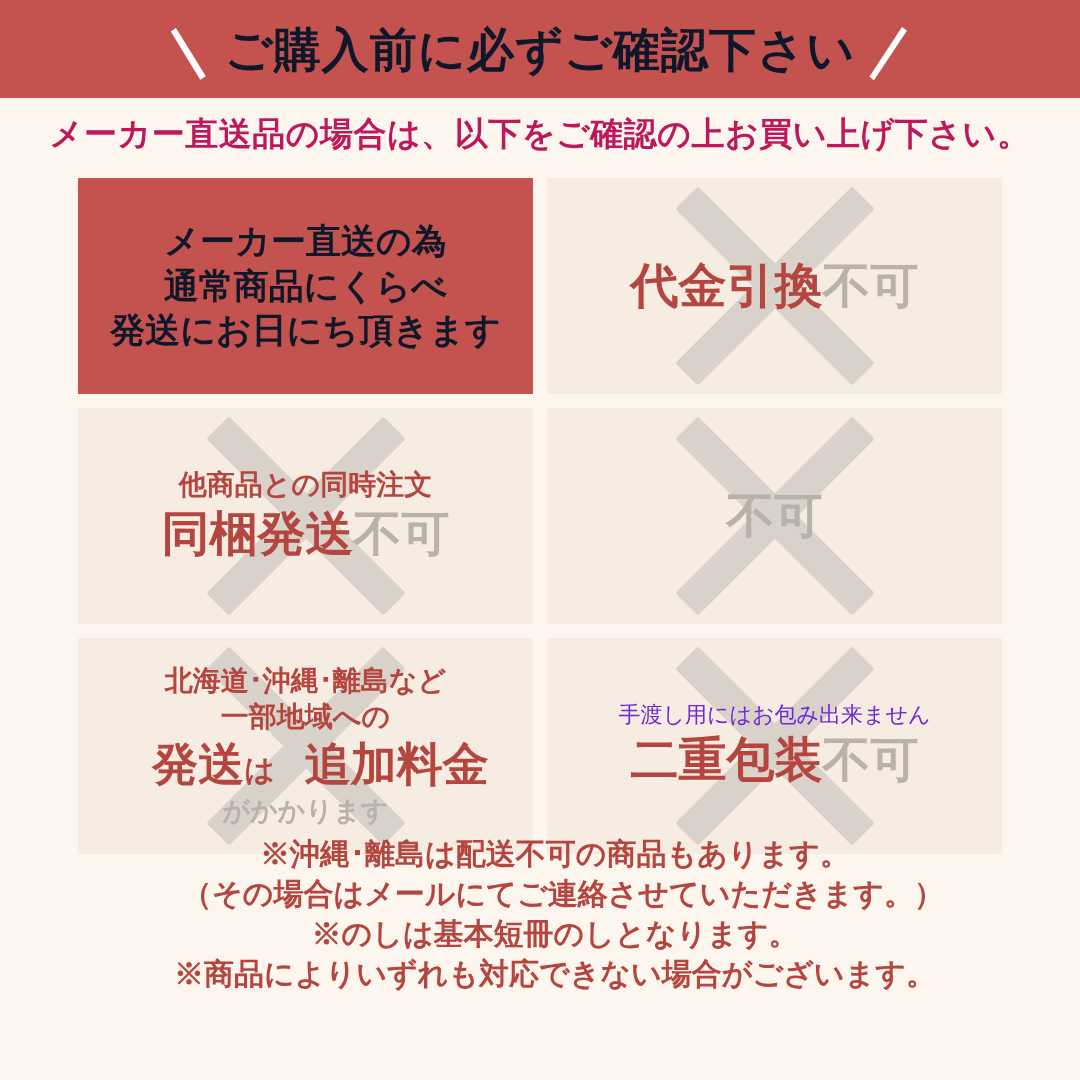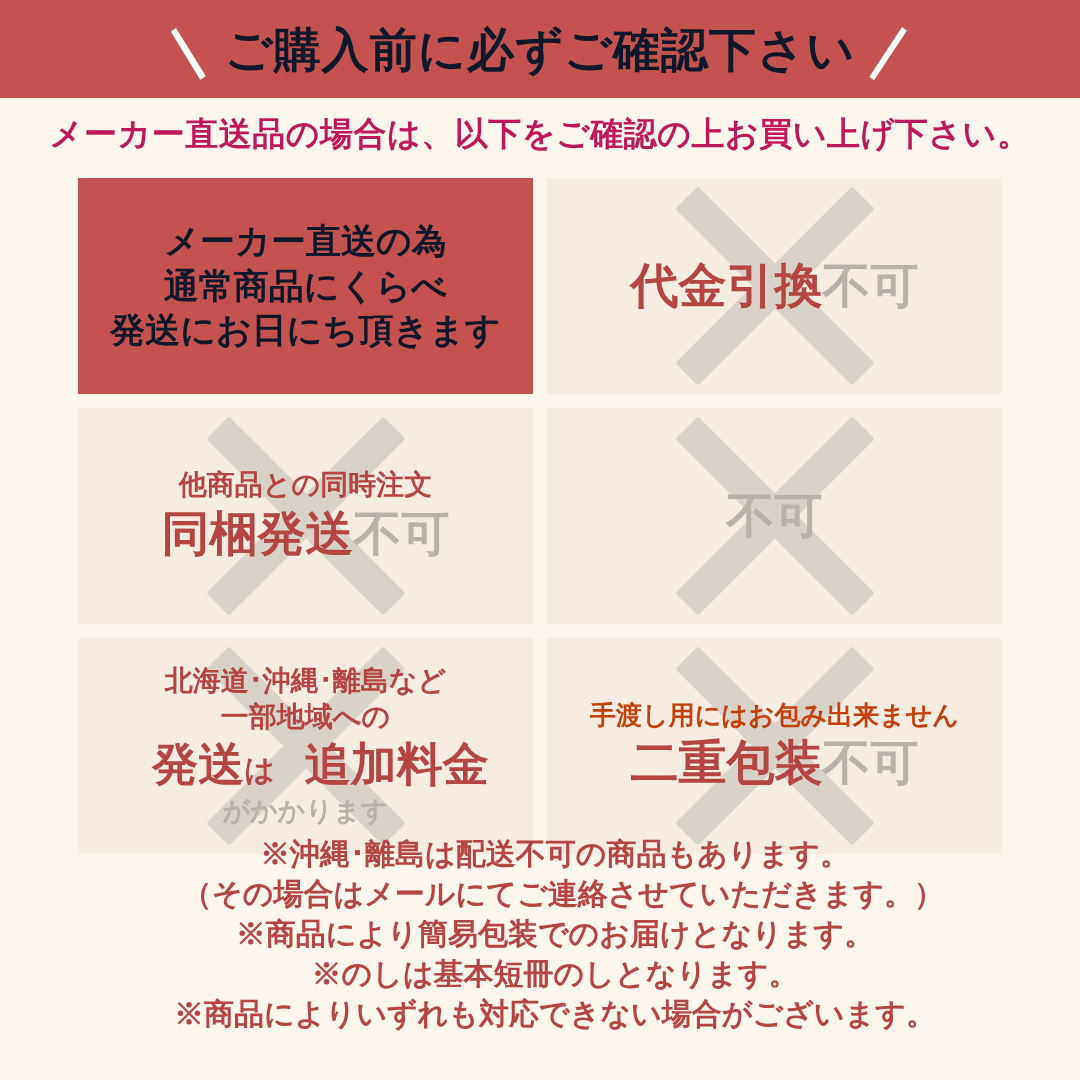--- a/index.html
+++ b/index.html
@@ -112,21 +112,21 @@
     line-height: 1.28;
     padding: 0 10px;
   }
   .line { white-space: nowrap; }
 
   
   .t-white-lg { color: #0f172a; font-size: 35px; font-weight: 700; }
   .t-red-xl   { color: #b4453f; font-size: 48px; font-weight: 700; }
   .t-grey-xl  { color: #b8b2aa; font-size: 48px; font-weight: 700; }
   .t-red-md   { color: #b4453f; font-size: 28px; font-weight: 700; }
-  .t-red-sm   { color: #c2410c; font-size: 26px; font-weight: 700; }
+  .t-red-sm   { color: #6d28d9; font-size: 22px; font-weight: 400; }
   .t-grey-sm  { color: #b8b2aa; font-size: 27px; font-weight: 700; }
   .t-red-big  { color: #b4453f; font-size: 46px; font-weight: 700; margin-left: 30px; }
   .t-red-mid  { color: #b4453f; font-size: 30px; font-weight: 700; }
 
   .inline-mixed { display: flex; align-items: baseline; justify-content: center; }
 
   
   .notes {
     position: absolute;
     top: 834px;
@@ -219,18 +219,17 @@
           <span class="t-grey-xl">不可</span>
         </div>
       </div>
     </div>
 
   </div>
 
   <div class="notes">
     <div class="note-line">※沖縄･離島は配送不可の商品もあります。</div>
     <div class="note-line indent">（その場合はメールにてご連絡させていただきます。）</div>
-    <div class="note-line">※商品により簡易包装でのお届けとなります。</div>
     <div class="note-line">※のしは基本短冊のしとなります。</div>
     <div class="note-line">※商品によりいずれも対応できない場合がございます。</div>
   </div>
 
 </div>
 
 </body></html>

